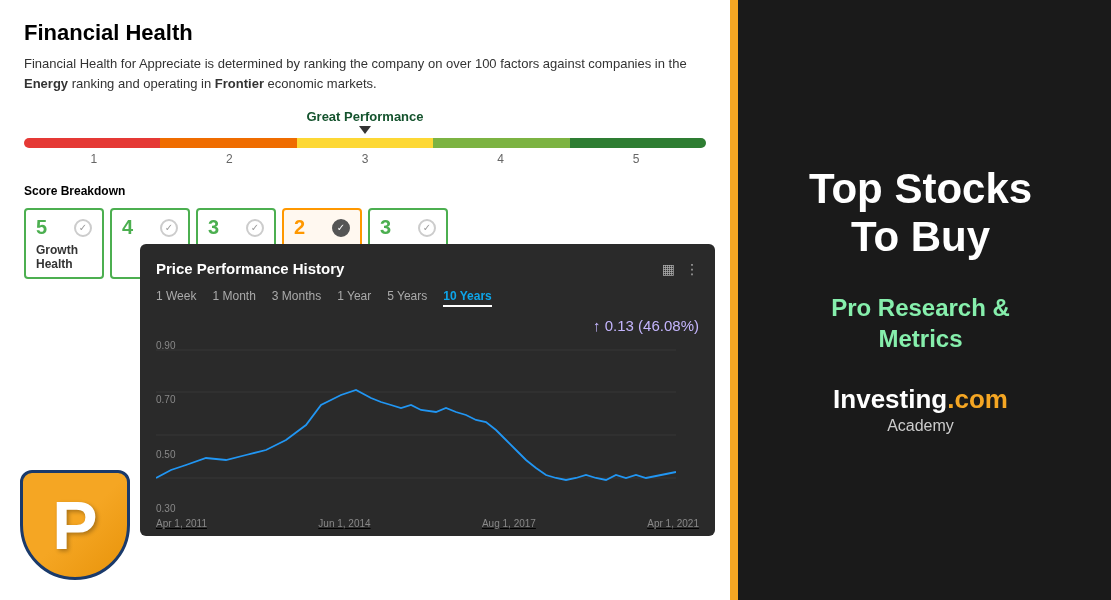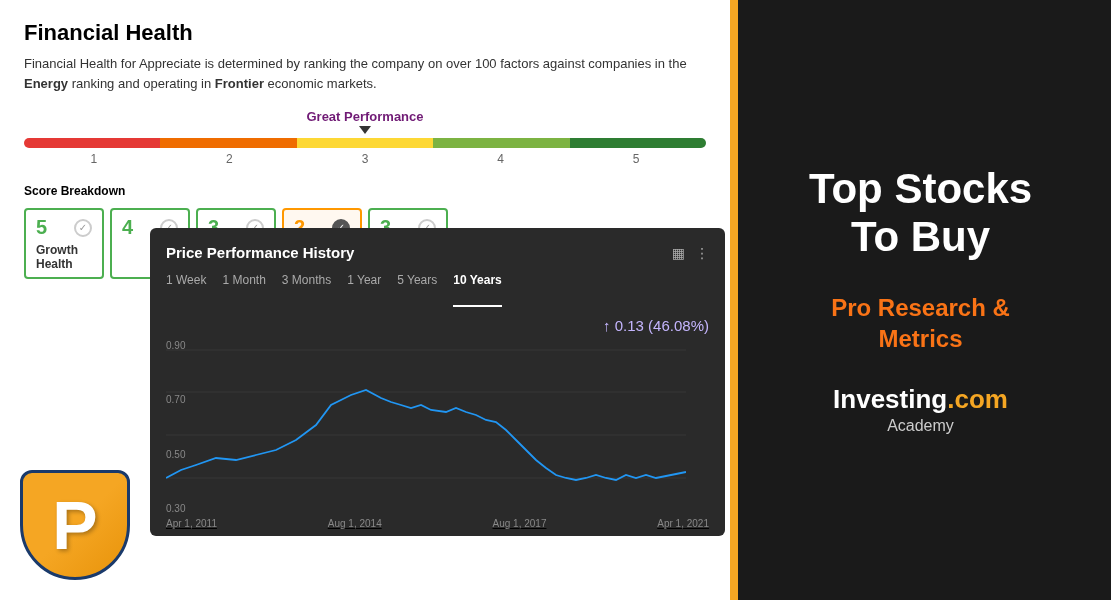--- a/index.html
+++ b/index.html
@@ -41,21 +41,21 @@
 
     
     .performance-section {
       margin-bottom: 18px;
     }
 
     .performance-label {
       text-align: center;
       font-size: 13px;
       font-weight: 600;
-      color: #701a75;
+      color: #14532d;
       margin-bottom: 4px;
       position: relative;
     }
 
     .triangle-indicator {
       position: absolute;
       left: 50%;
       transform: translateX(-50%);
       top: 100%;
       width: 0;
@@ -192,28 +192,27 @@
       font-size: 68px;
       font-weight: 900;
       color: #fff;
       line-height: 1;
       text-shadow: 2px 2px 4px rgba(0,0,0,0.3);
     }
 
     
     .chart-overlay {
       position: absolute;
-      top: 228px;
+      top: 244px;
       left: 140px;
       width: 575px;
       background: #2a2a2a;
       border-radius: 6px;
       padding: 16px;
       z-index: 10;
-      margin-left: 10px;
     }
 
     .chart-header {
       display: flex;
       align-items: center;
       justify-content: space-between;
       margin-bottom: 12px;
     }
 
     .chart-title {
@@ -235,24 +234,24 @@
       margin-bottom: 10px;
     }
 
     .chart-tab {
       font-size: 12px;
       color: #aaa;
       cursor: pointer;
     }
 
     .chart-tab.active {
-      color: #ffffff;
+      color: #0ea5e9;
       font-weight: bold;
       border-bottom: 2px solid #fff;
-      padding-bottom: 18px;
+      padding-bottom: 2px;
     }
 
     .chart-performance {
       font-size: 15px;
       color: #c4b5fd;
       text-align: right;
       margin-bottom: 6px;
     }
 
     .chart-area {
@@ -301,21 +300,21 @@
       font-weight: 900;
       color: #fff;
       text-align: center;
       line-height: 1.15;
       margin-bottom: 30px;
     }
 
     .right-subtitle {
       font-size: 24px;
       font-weight: bold;
-      color: #f97316;
+      color: #86efac;
       text-align: center;
       line-height: 1.3;
       margin-bottom: 30px;
     }
 
     .investing-logo {
       text-align: center;
     }
 
     .investing-logo-text {
@@ -530,21 +529,21 @@
                 490,138
                 500,136
                 510,134
                 520,132
               "></polyline>
           </svg>
         </div>
       </div>
       <div class="chart-dates">
         <span class="chart-date">Apr 1, 2011</span>
-        <span class="chart-date">Aug 1, 2014</span>
+        <span class="chart-date">Jun 1, 2014</span>
         <span class="chart-date">Aug 1, 2017</span>
         <span class="chart-date">Apr 1, 2021</span>
       </div>
     </div>
   </div>
 
 </div>
 
 <div class="right-panel">
   <h2 class="right-title">Top Stocks<br>To Buy</h2>

